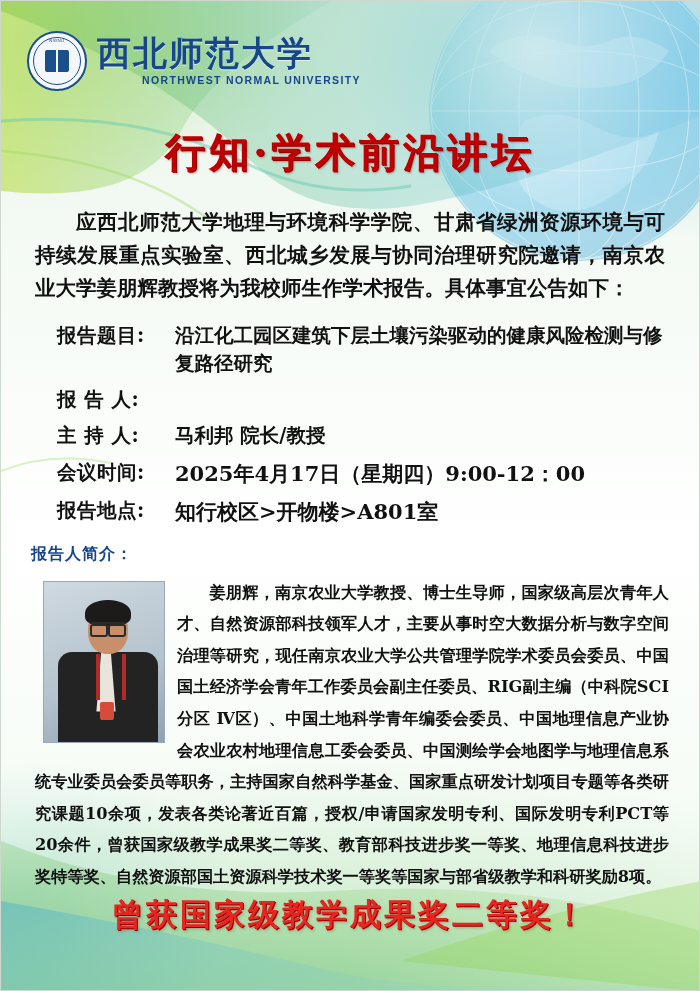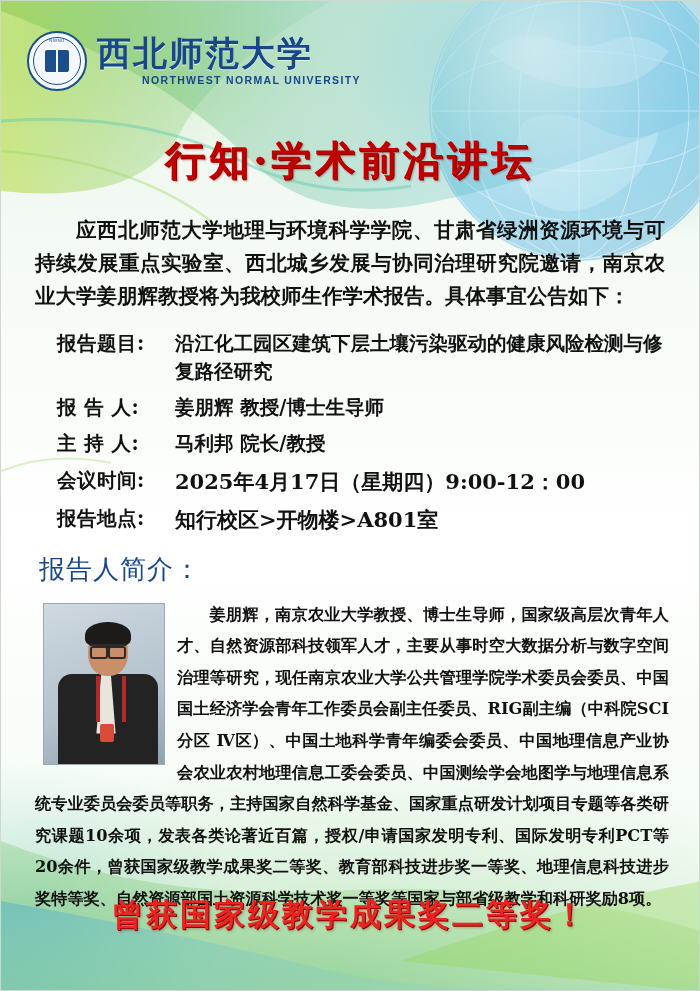--- a/index.html
+++ b/index.html
@@ -125,21 +125,21 @@
     font-size: 10.5px;
     font-weight: 700;
     color: #17468a;
     letter-spacing: 1.35px;
     margin-top: 3px;
     padding-left: 45px;
   }
   .main-title {
     position: relative;
     text-align: center;
-    margin-top: 22px;
+    margin-top: 14px;
     font-family: "DejaVu Serif", serif;
     font-size: 40px;
     font-weight: 700;
     letter-spacing: 4px;
     color: #c00000;
     text-shadow:
       1px 1px 0 #8b0000,
       2px 2px 2px rgba(120,0,0,0.35),
       0 0 1px #ffdede;
   }
@@ -175,24 +175,24 @@
   }
   .field-value {
     flex: 1 1 auto;
     font-weight: 700;
   }
   .field-value.smaller {
     font-size: 21px;
   }
   .bio-title {
     position: relative;
-    margin: 16px 0 6px 38px;
-    font-family: "DejaVu Serif", serif;
-    font-size: 26px;
-    font-weight: 400;
+    margin: 16px 0 6px 30px;
+    font-family: "DejaVu Serif", serif;
+    font-size: 16px;
+    font-weight: 700;
     color: #17468a;
     letter-spacing: 1px;
   }
   .bio-wrap {
     position: relative;
     margin: 12px 30px 0 34px;
   }
   .portrait {
     float: left;
     width: 120px;
@@ -375,21 +375,20 @@
 
   <div class="intro">应西北师范大学地理与环境科学学院、甘肃省绿洲资源环境与可持续发展重点实验室、西北城乡发展与协同治理研究院邀请，南京农业大学姜朋辉教授将为我校师生作学术报告。具体事宜公告如下：</div>
 
   <div class="fields">
     <div class="field-row">
       <div class="field-label">报告题目:</div>
       <div class="field-value">沿江化工园区建筑下层土壤污染驱动的健康风险检测与修复路径研究</div>
     </div>
     <div class="field-row">
       <div class="field-label">报 告 人:</div>
-      <div class="field-value">姜朋辉  教授/博士生导师</div>
     </div>
     <div class="field-row">
       <div class="field-label">主 持 人:</div>
       <div class="field-value">马利邦  院长/教授</div>
     </div>
     <div class="field-row">
       <div class="field-label">会议时间:</div>
       <div class="field-value smaller">2025年4月17日（星期四）9:00-12：00</div>
     </div>
     <div class="field-row">

